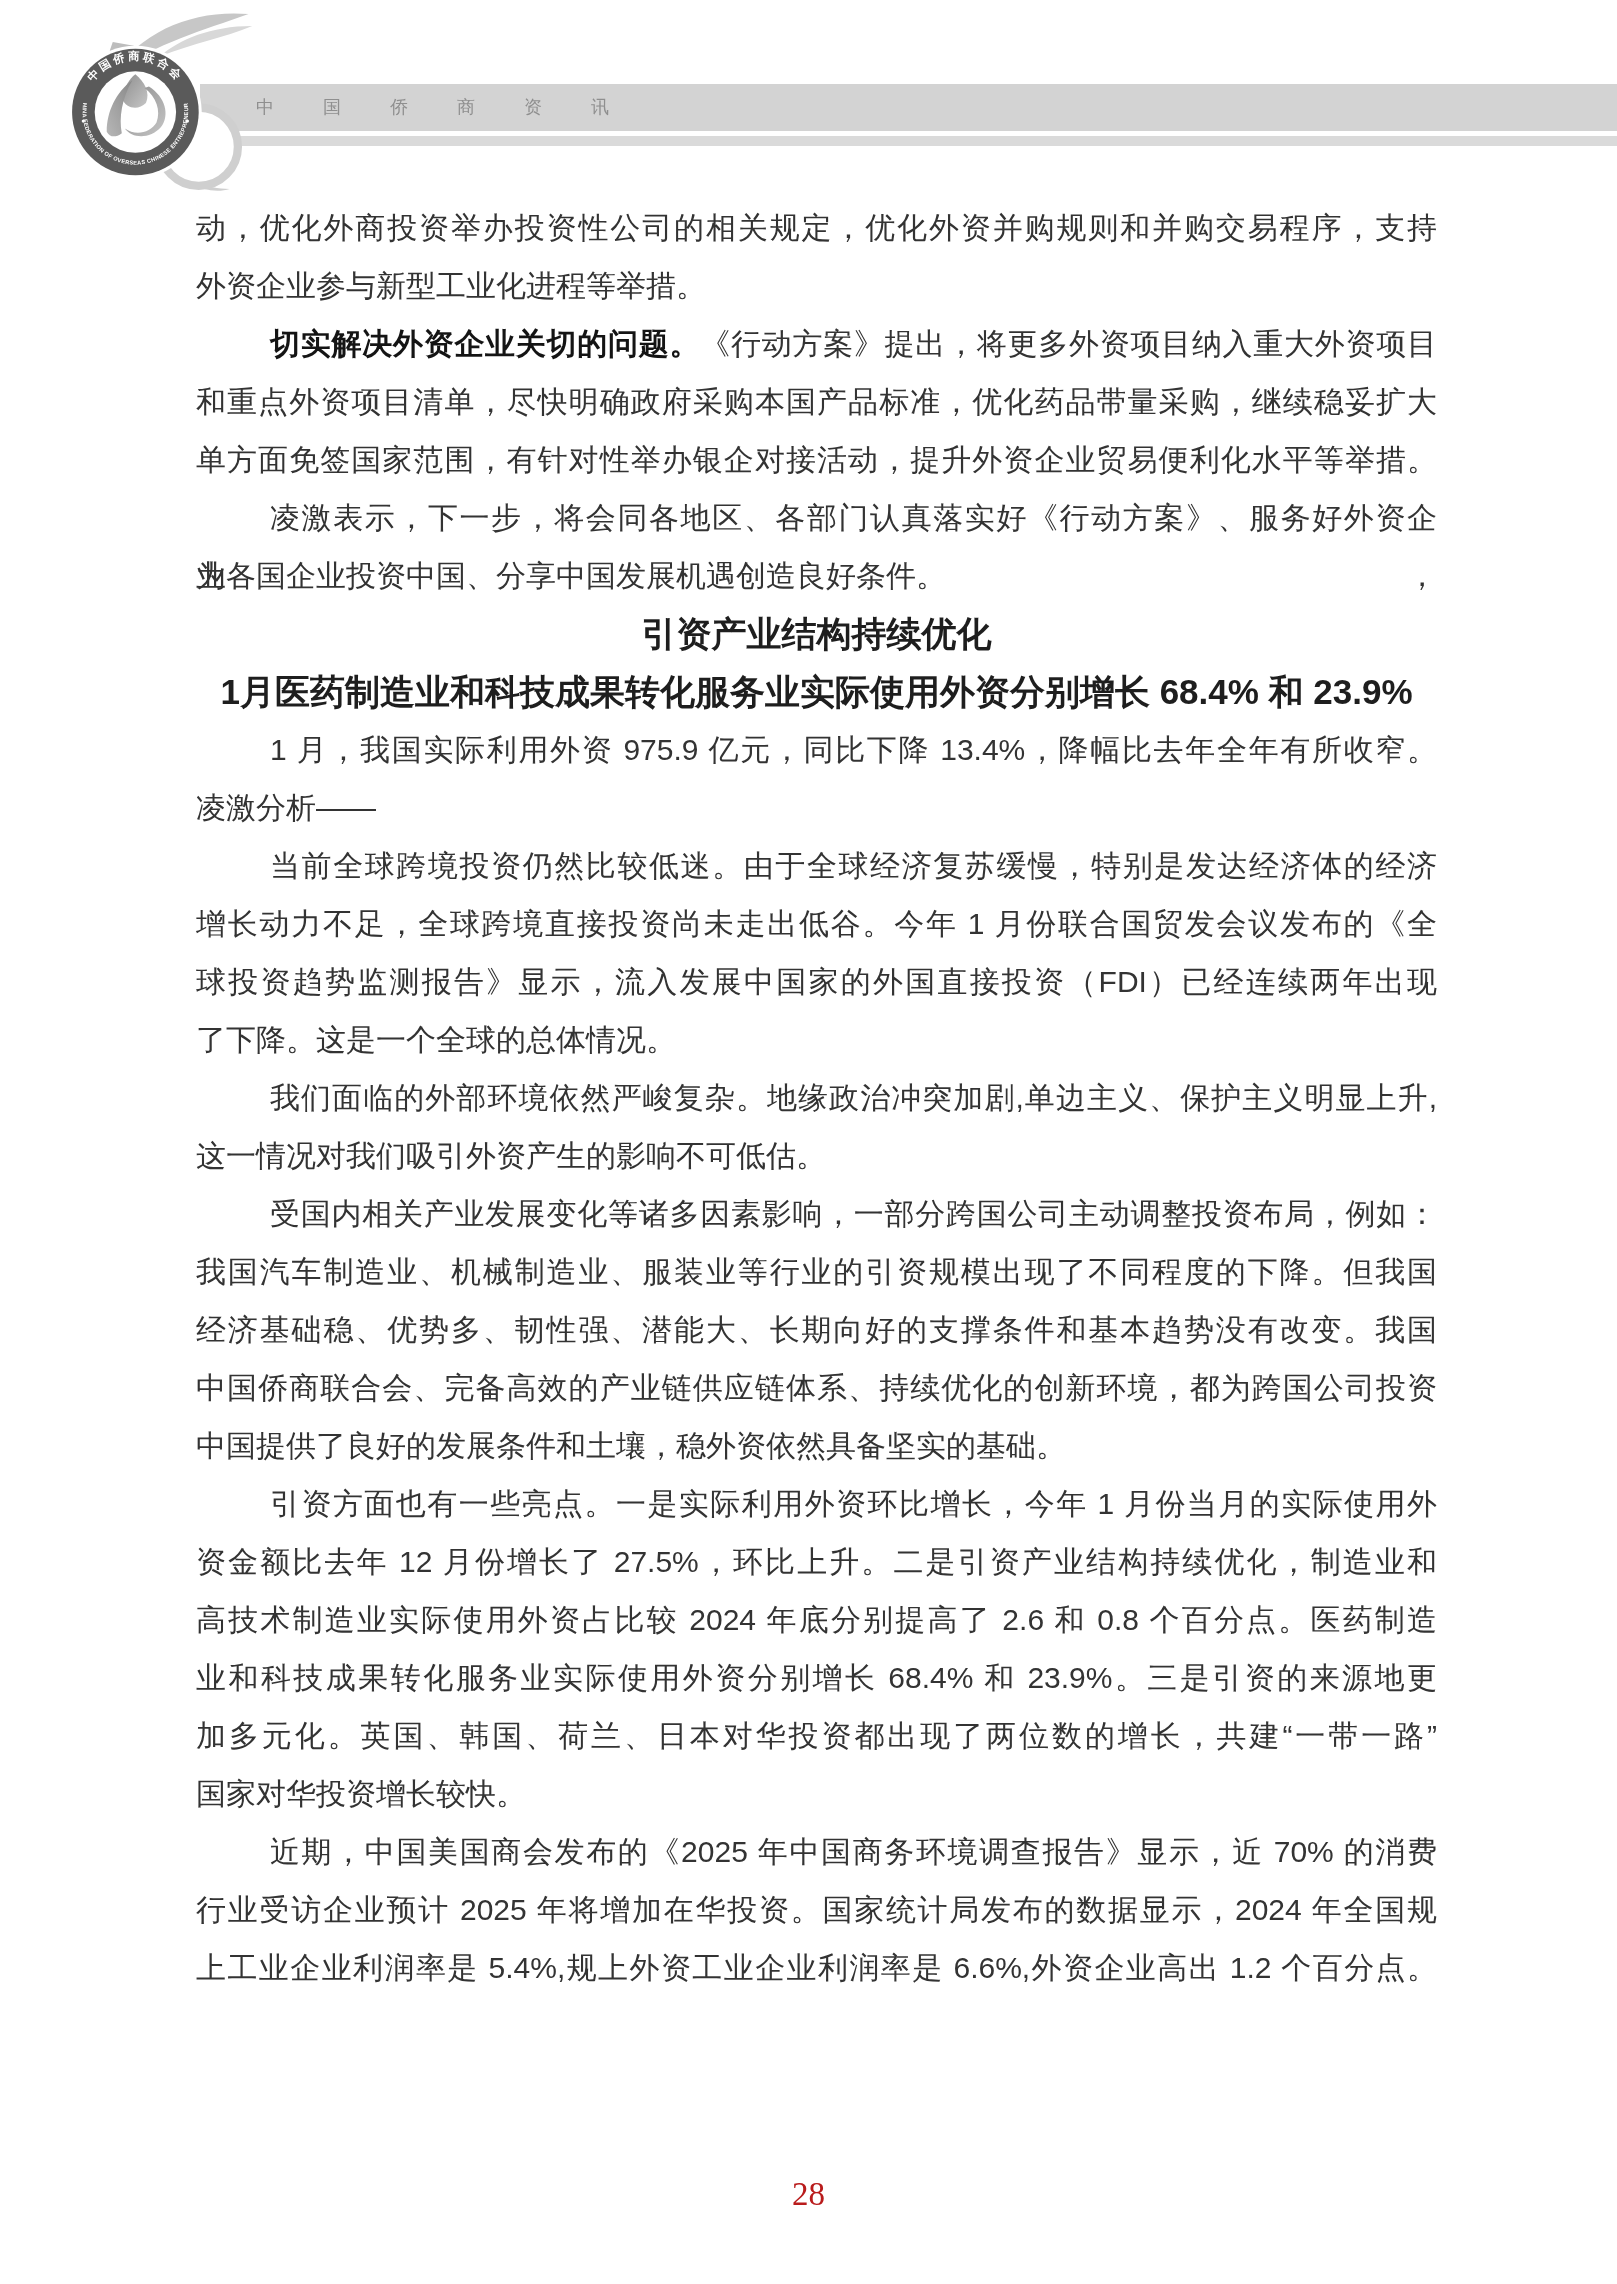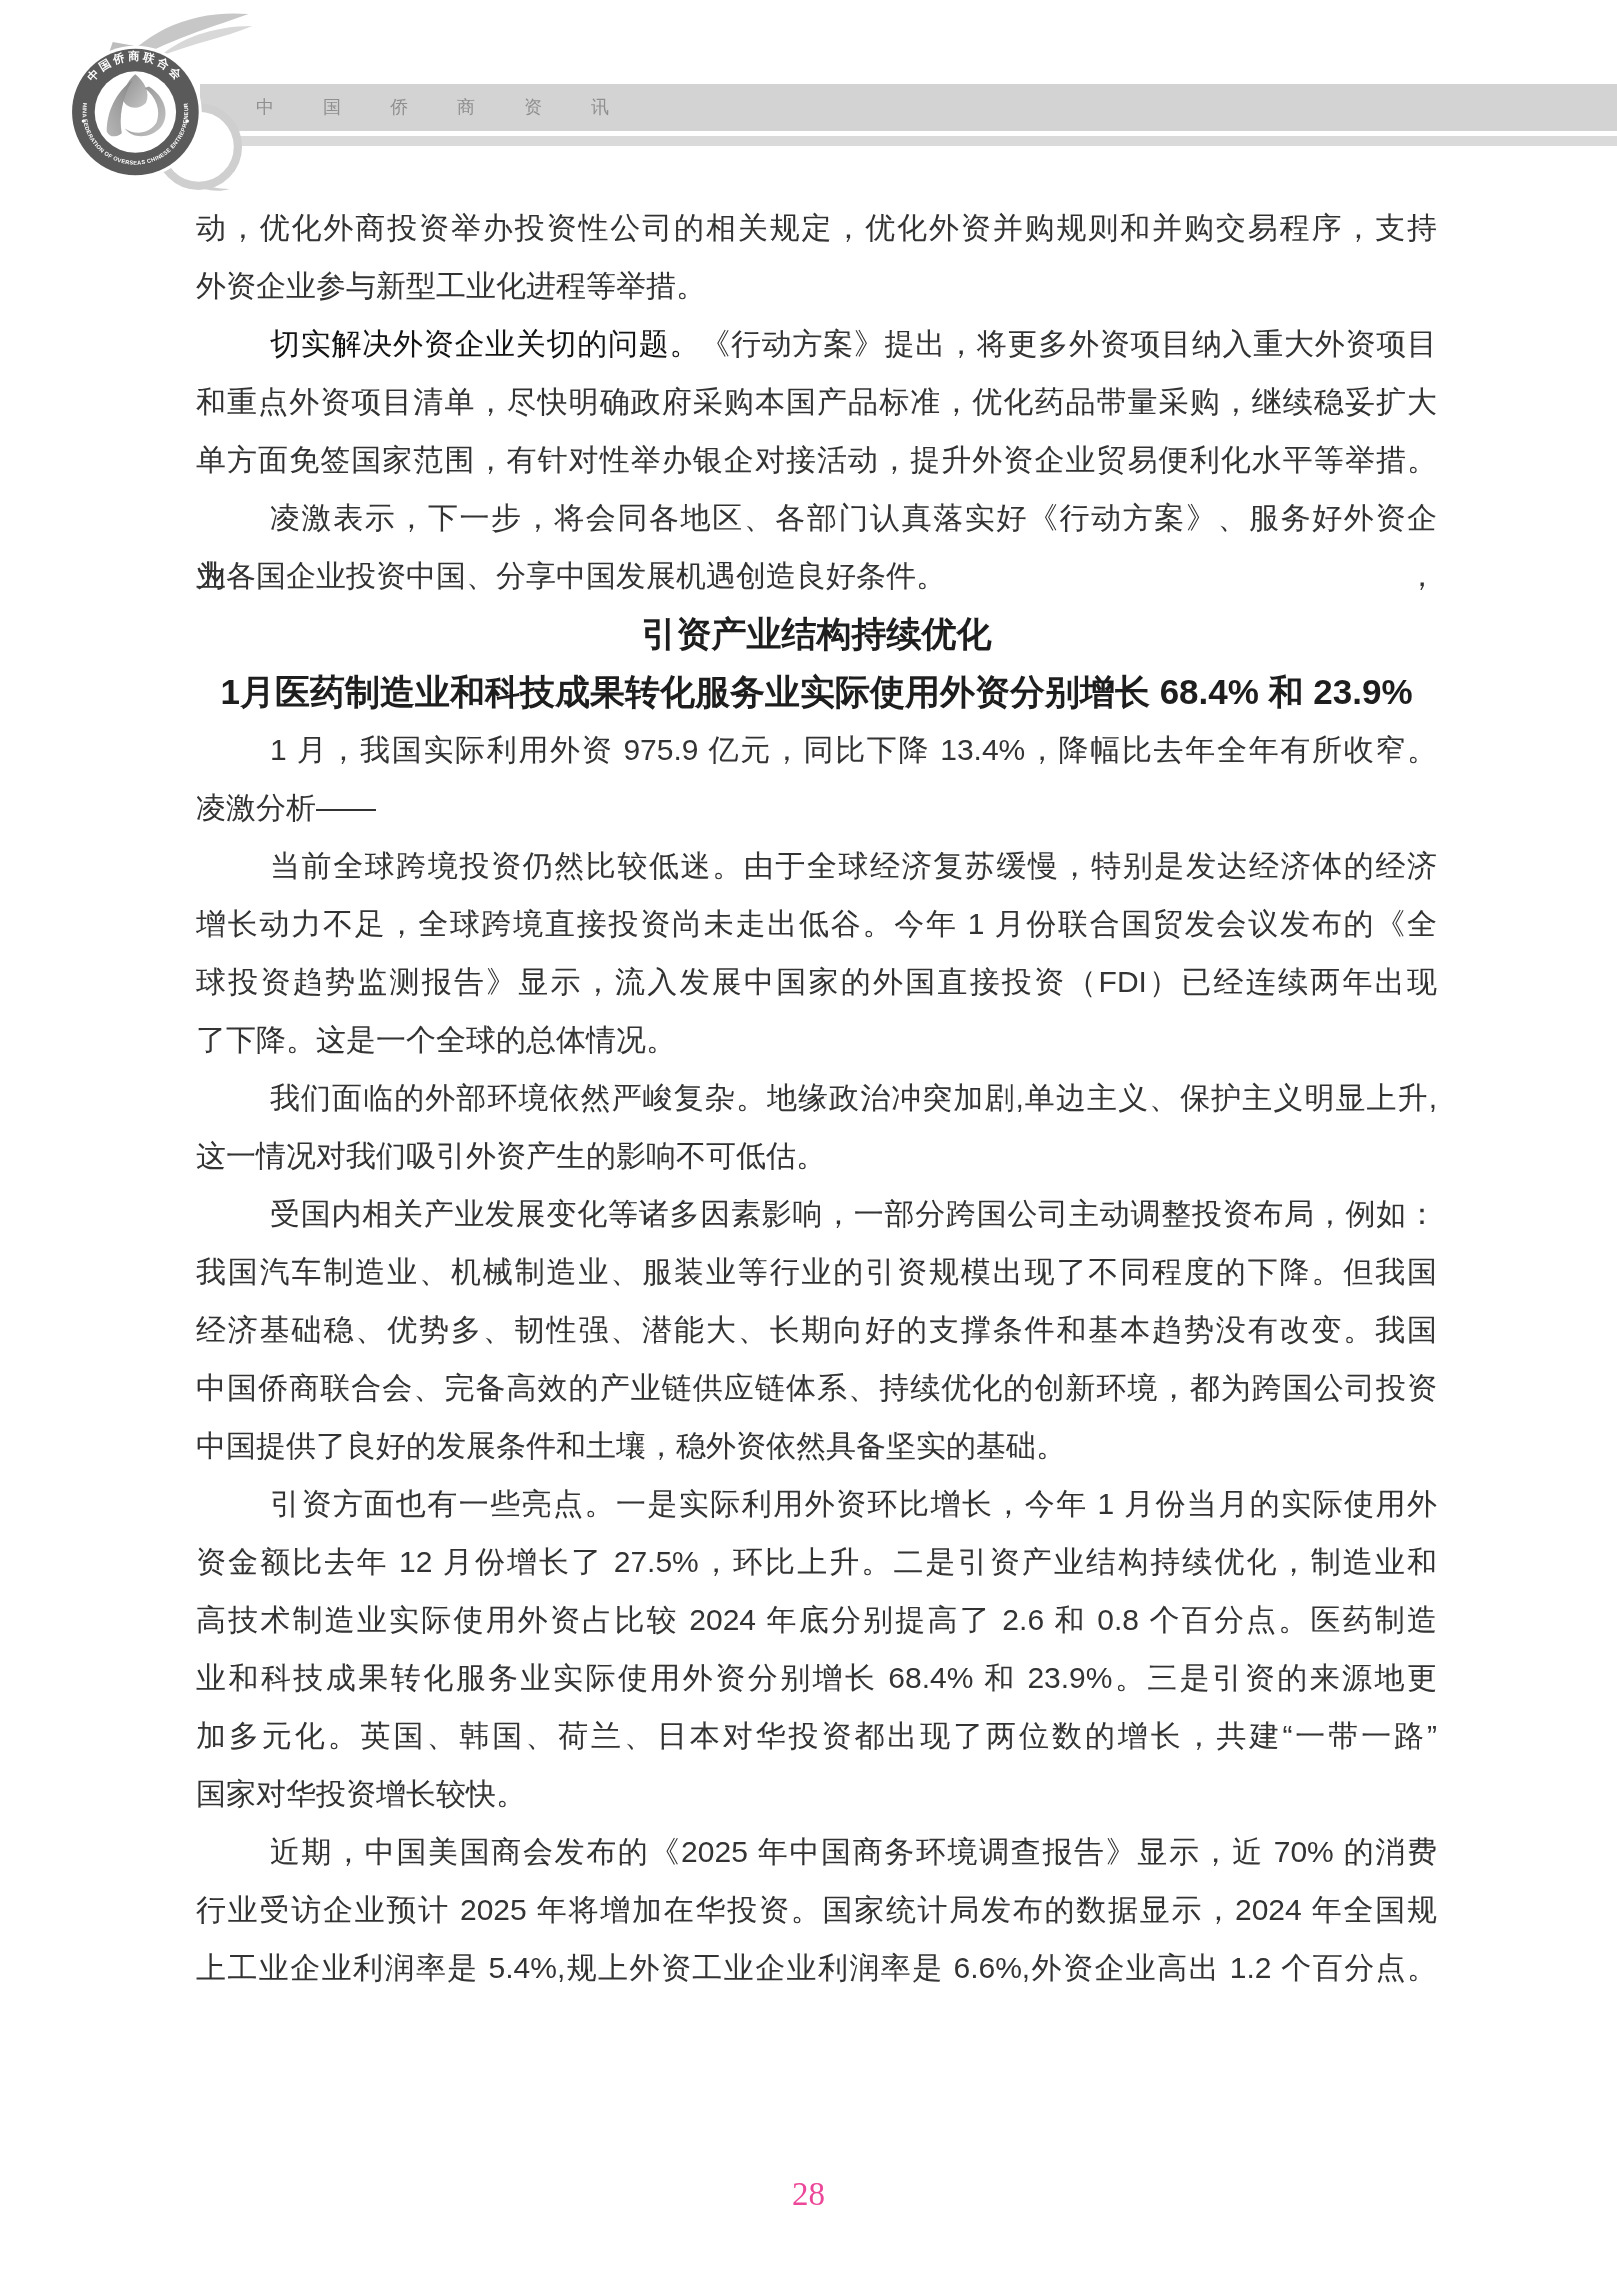--- a/index.html
+++ b/index.html
@@ -28,31 +28,31 @@
   
   .article{
     position:absolute;left:196px;top:199px;width:1241px;z-index:2;
   }
   .line{
     height:58px;line-height:58px;font-size:30px;color:#333333;
     text-align:justify;
   }
   .line.fill{text-align-last:justify;}
   .line.indent{text-indent:74px;}
-  .line b{font-weight:normal;color:#141414;}
+  .line b{font-weight:bold;color:#141414;}
   .line.h1,.line.h2{
     text-align:right;text-align-last:center;font-weight:bold;color:#1e1e1e;
   }
   .line.h1{font-size:35px;}
   .line.h2{font-size:35px;}
   
   .page-number{
     position:absolute;left:0;top:2176px;width:100%;
     text-align:center;font-family:"Liberation Serif","DejaVu Serif",serif;
-    font-size:33px;color:#ec4899;z-index:2;
+    font-size:33px;color:#b91c1c;z-index:2;
   }
 </style>
 </head>
 <body>
 
 <div class="page">
 
   <div class="band"></div>
   <div class="band-shadow"></div>
   <div class="masthead-title">中国侨商资讯</div>

